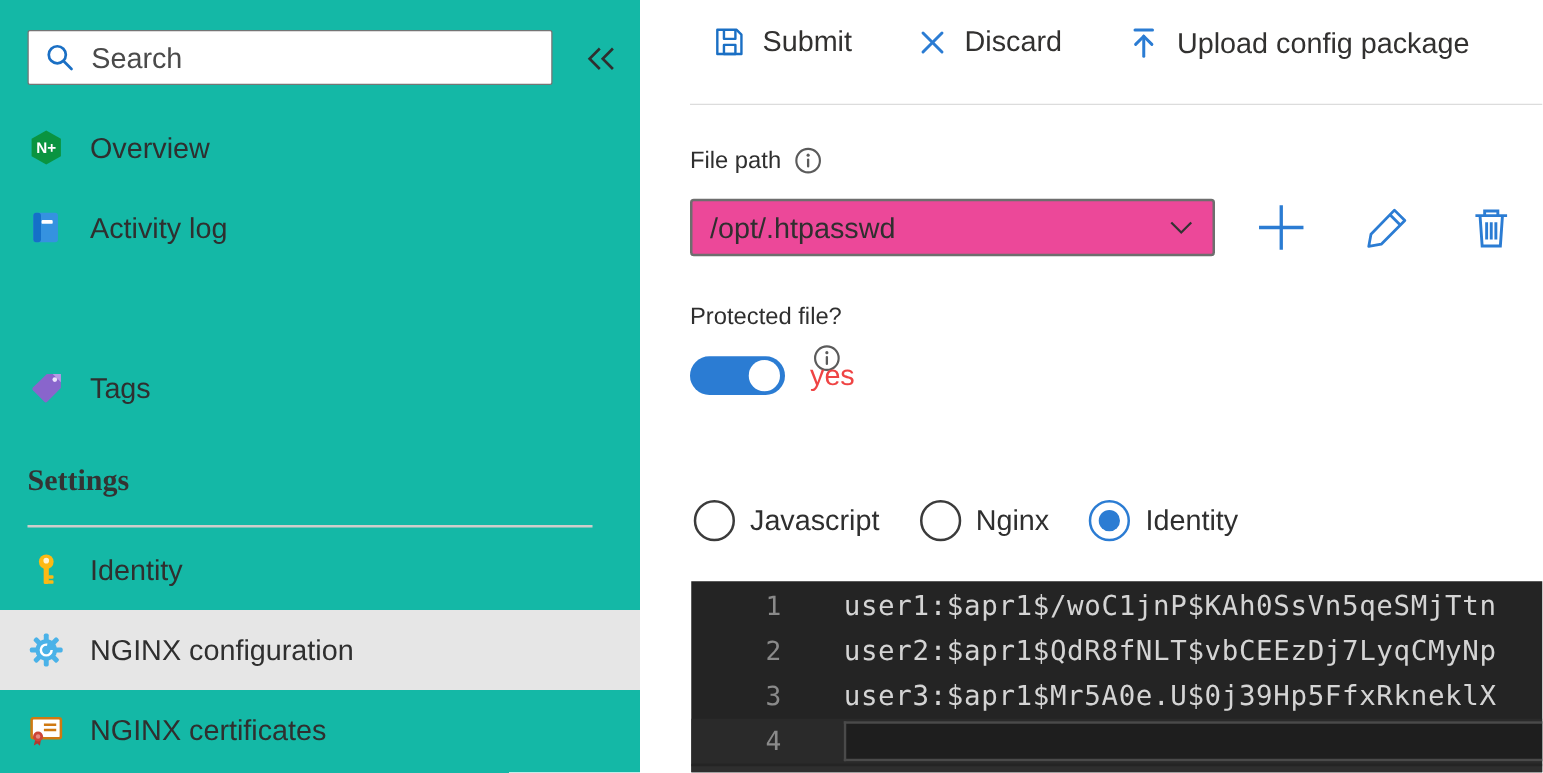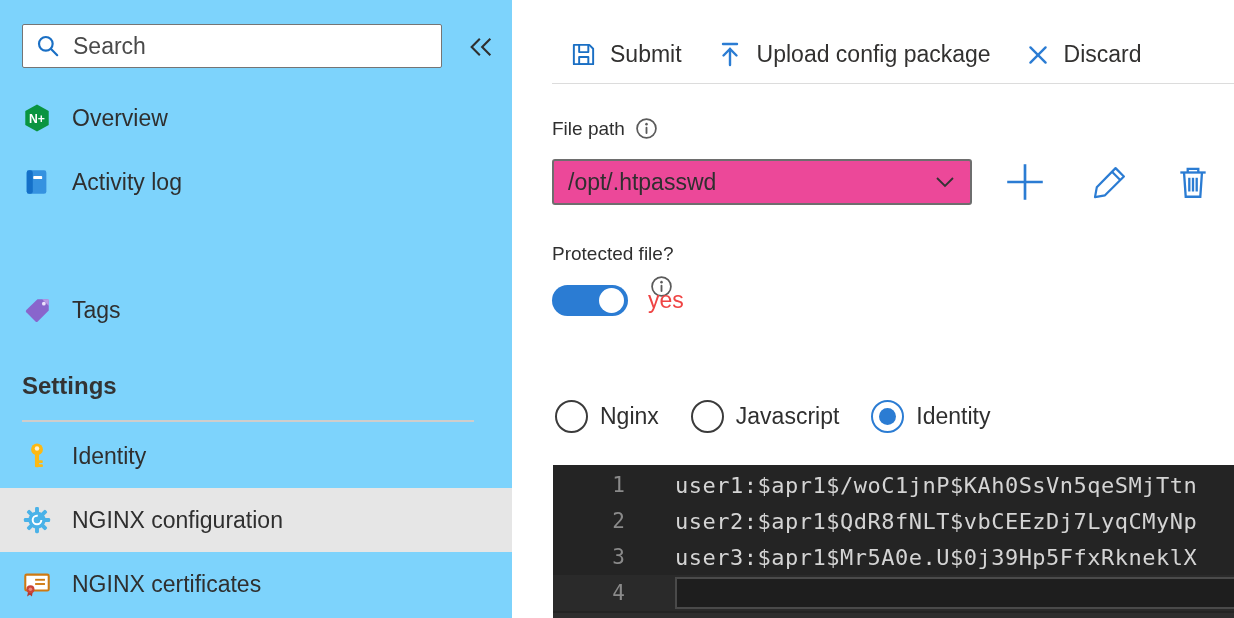--- a/index.html
+++ b/index.html
@@ -1,36 +1,36 @@
 <!DOCTYPE html>
 <html><head>
 <meta charset="utf-8">
 <style>
   * { margin:0; padding:0; box-sizing:border-box; }
   html,body { width:1234px; height:618px; background:#fff; font-family:"Liberation Sans", sans-serif; color:#2f2f2f; overflow:hidden; }
   .stage { position:relative; width:1234px; height:618px; background:#fff; }
 
   
-  .sidebar { position:absolute; left:0; top:0; width:512px; height:618px; background:#7dd3fc; }
+  .sidebar { position:absolute; left:0; top:0; width:512px; height:618px; background:#14b8a6; }
   .search-box { position:absolute; left:22px; top:24px; width:420px; height:44px; border:1.5px solid #757575; border-radius:2px; background:#fff; display:flex; align-items:center; padding:0 12px; gap:12px; }
   .search-box input { border:none; outline:none; font-size:23px; color:#3b3b3b; width:100%; font-family:"Liberation Sans", sans-serif; background:transparent; }
   .search-box input::placeholder { color:#4a4a4a; opacity:1; }
   .collapse-btn { position:absolute; left:464px; top:30px; width:34px; height:34px; display:flex; align-items:center; justify-content:center; cursor:pointer; background:none; border:none; }
 
   .nav-item { position:absolute; left:0; width:512px; height:64px; display:flex; align-items:center; padding-left:22px; gap:20px; cursor:pointer; }
   .nav-item .ico { width:30px; height:30px; flex:0 0 30px; display:flex; align-items:center; justify-content:center; }
   .nav-item .lbl { font-size:23px; color:#2f2f2f; white-space:nowrap;text-align:right; }
   .nav-item.selected { background:#e6e6e6; }
 
-  .settings-heading { position:absolute; left:22px; top:372px; font-size:24px; font-weight:700; color:#333; }
+  .settings-heading { position:absolute; left:22px; top:372px; font-size:24px; font-weight:700; color:#333;font-family:Liberation Serif, serif; }
   .sidebar-divider { position:absolute; left:22px; top:420px; width:452px; height:1.5px; background:#cfcdcb; }
 
   
   .content { position:absolute; left:552px; top:0; width:682px; height:618px; }
-  .toolbar { position:absolute; left:18px; top:20px; height:48px; display:flex; align-items:flex-end; gap:34px; }
+  .toolbar { position:absolute; left:18px; top:20px; height:48px; display:flex; align-items:flex-start; gap:51px; }
   .tool-btn { display:flex; align-items:center; gap:13px; background:none; border:none; cursor:pointer; font-family:"Liberation Sans", sans-serif; }
   .tool-btn .tlbl { font-size:23px; color:#323130; white-space:nowrap; }
   .toolbar-divider { position:absolute; left:0; top:83px; width:682px; height:1px; background:#dcdcdc; }
 
   .field-label { position:absolute; left:0; display:flex; align-items:flex-end; gap:10px; font-size:19px; color:#2f2f2f; }
   .lbl-filepath { top:117px; }
   .lbl-protected { top:243px;flex-direction:column; }
 
   .dropdown { position:absolute; left:0; top:159px; width:420px; height:46px; border:2px solid #6e6e6e; border-radius:3px; background:#ec4899; display:flex; align-items:center; justify-content:space-between; padding:0 14px; cursor:pointer; }
   .dropdown .dval { font-size:23px; color:#2f2f2f; }
@@ -181,37 +181,37 @@
           <svg width="27" height="27" viewBox="0 0 28 28" fill="none" stroke="#1a6fc4" stroke-width="2" stroke-linejoin="round">
               <path d="M4 4 h16 l4 4 v16 h-20 z"></path>
               <path d="M9.5 4 v7.5 h9.5 v-7.5"></path>
               <rect x="9.5" y="16.5" width="9.5" height="7.5"></rect>
             </svg>
         </span>
         <span class="tlbl">Submit</span>
       </button>
       <button class="tool-btn">
         <span>
+          <svg width="26" height="26" viewBox="0 0 24 24">
+              <line x1="5" y1="5" x2="19" y2="19" stroke="#2b7cd3" stroke-width="2.2" stroke-linecap="round"></line>
+              <line x1="19" y1="5" x2="5" y2="19" stroke="#2b7cd3" stroke-width="2.2" stroke-linecap="round"></line>
+            </svg>
+        </span>
+        <span class="tlbl">Discard</span>
+      </button>
+      <button class="tool-btn">
+        <span>
           <svg width="28" height="28" viewBox="0 0 28 28" fill="none" stroke="#2b7cd3" stroke-width="2.4" stroke-linecap="round">
               <line x1="7" y1="4" x2="21" y2="4"></line>
               <line x1="14" y1="9" x2="14" y2="25"></line>
               <polyline points="7.5,15.5 14,9 20.5,15.5"></polyline>
             </svg>
         </span>
         <span class="tlbl">Upload config package</span>
       </button>
-      <button class="tool-btn">
-        <span>
-          <svg width="26" height="26" viewBox="0 0 24 24">
-              <line x1="5" y1="5" x2="19" y2="19" stroke="#2b7cd3" stroke-width="2.2" stroke-linecap="round"></line>
-              <line x1="19" y1="5" x2="5" y2="19" stroke="#2b7cd3" stroke-width="2.2" stroke-linecap="round"></line>
-            </svg>
-        </span>
-        <span class="tlbl">Discard</span>
-      </button>
     </div>
 
     <div class="toolbar-divider"></div>
 
     <div class="field-label lbl-filepath">
       <span>File path</span>
       <span>
         <svg width="23" height="23" viewBox="0 0 20 20" fill="none">
             <circle cx="10" cy="10" r="8.2" stroke="#5b5b5b" stroke-width="1.5"></circle>
             <line x1="10" y1="9.3" x2="10" y2="14" stroke="#5b5b5b" stroke-width="1.6" stroke-linecap="round"></line>
@@ -272,27 +272,27 @@
     <button class="toggle">
       <span class="knob"></span>
     </button>
     <span class="toggle-label">yes</span>
 
     <div class="radio-row">
       <div class="radio-opt">
         <span class="radio-circle">
             <span class="radio-dot"></span>
           </span>
-        <span class="rlbl">Nginx</span>
+        <span class="rlbl">Javascript</span>
       </div>
       <div class="radio-opt">
         <span class="radio-circle">
             <span class="radio-dot"></span>
           </span>
-        <span class="rlbl">Javascript</span>
+        <span class="rlbl">Nginx</span>
       </div>
       <div class="radio-opt selected">
         <span class="radio-circle">
             <span class="radio-dot"></span>
           </span>
         <span class="rlbl">Identity</span>
       </div>
     </div>
 
     <div class="editor">

